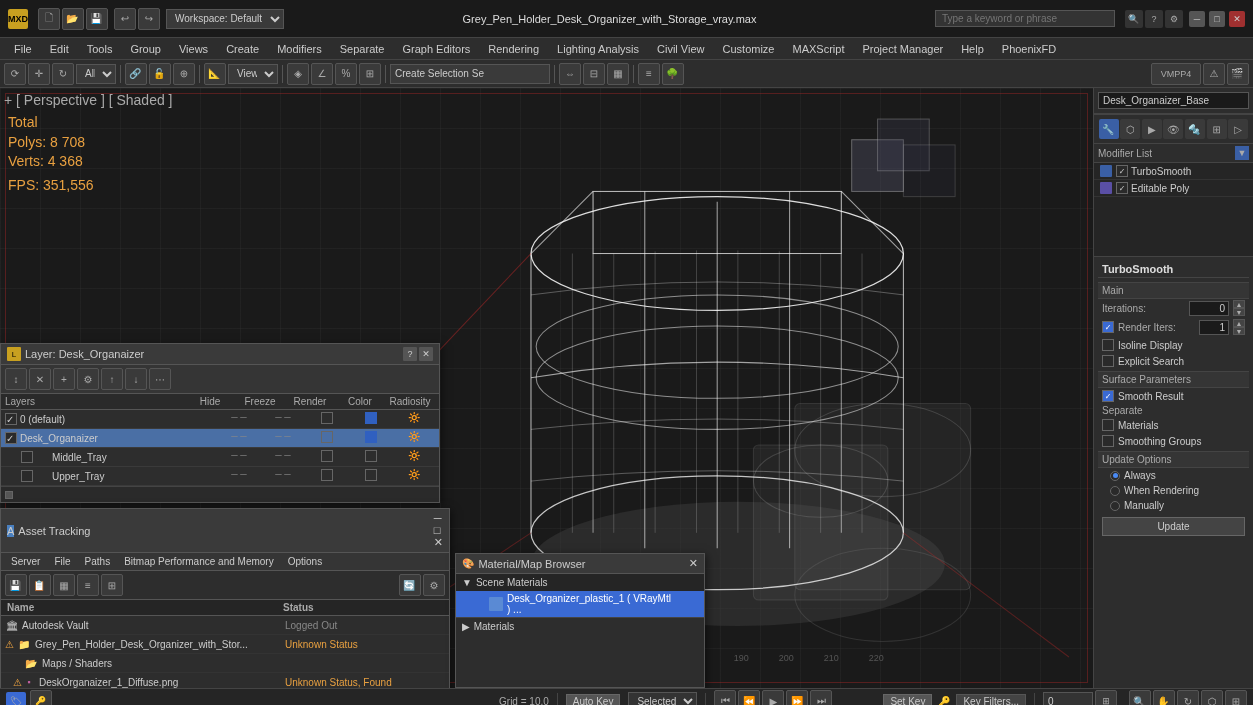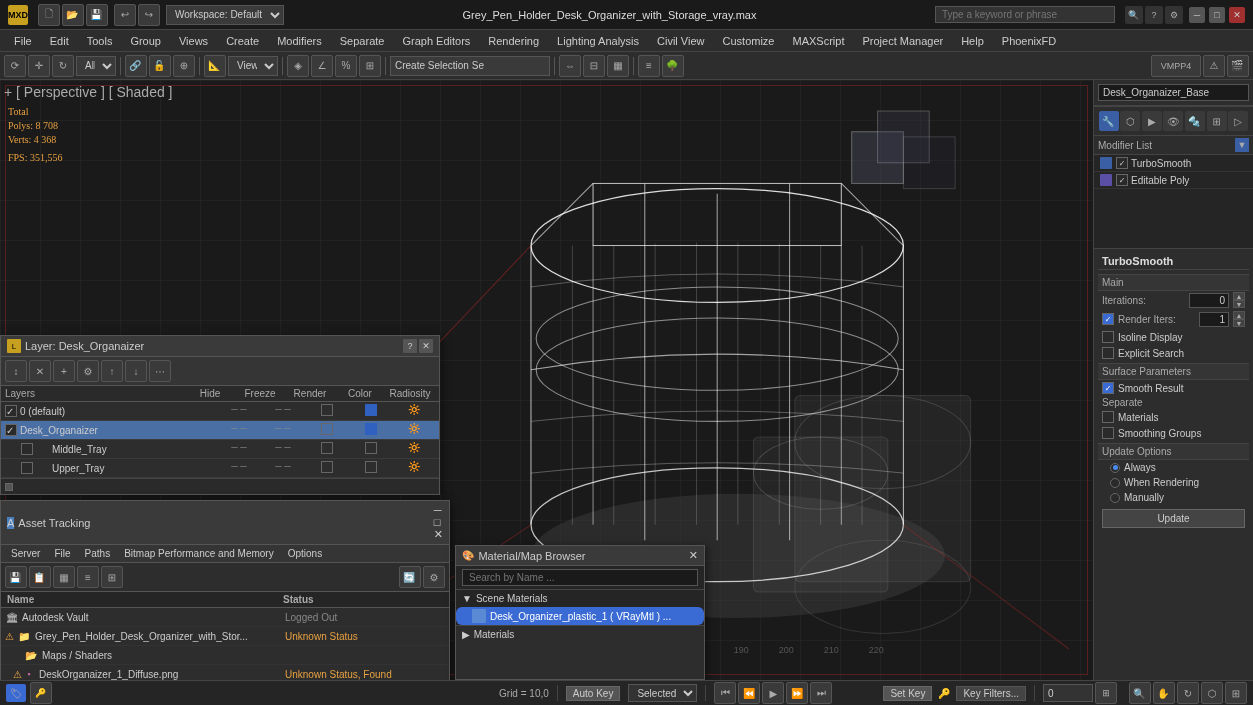--- a/index.html
+++ b/index.html
@@ -1,20 +1,20 @@
 <!DOCTYPE html>
 <html><head>
   <meta charset="utf-8">
   <style>
     * { box-sizing: border-box; margin: 0; padding: 0; }
     body { width: 1253px; height: 705px; overflow: hidden; background: #2a2a2a; font-family: 'Segoe UI', Arial, sans-serif; font-size: 11px; color: #ccc; }
 
     
     #title-bar {
-      display: flex; align-items: center; height: 30px; background: #1a1a1a;
+      display: flex; align-items: center; height: 38px; background: #1a1a1a;
       border-bottom: 1px solid #444; padding: 0 8px; gap: 6px;
     }
     #title-bar .app-icon { width: 20px; height: 20px; background: #c8a020; border-radius: 2px; display: flex; align-items: center; justify-content: center; font-weight: bold; font-size: 9px; color: #000; flex-shrink: 0; }
     #title-bar .window-controls { margin-left: auto; display: flex; gap: 4px; }
     #title-bar .win-btn { width: 16px; height: 16px; background: #555; border-radius: 2px; cursor: pointer; display: flex; align-items: center; justify-content: center; font-size: 9px; color: #ccc; }
     #title-bar .title-text { font-size: 11px; color: #ddd; flex: 1; text-align: center; }
     #title-bar .search-box { background: #333; border: 1px solid #555; color: #aaa; padding: 2px 6px; width: 180px; font-size: 10px; }
     #title-bar .quick-icons { display: flex; gap: 2px; margin-left: 4px; }
     #title-bar .quick-icon { width: 18px; height: 18px; background: #333; border-radius: 2px; display: flex; align-items: center; justify-content: center; font-size: 9px; color: #aaa; cursor: pointer; }
 
@@ -30,21 +30,21 @@
       display: flex; align-items: center; height: 28px; background: #2d2d2d;
       border-bottom: 1px solid #444; padding: 0 4px; gap: 2px;
     }
     .tb-btn { width: 22px; height: 22px; background: #3a3a3a; border: 1px solid #555; border-radius: 2px; cursor: pointer; display: flex; align-items: center; justify-content: center; font-size: 10px; color: #aaa; }
     .tb-sep { width: 1px; height: 18px; background: #555; margin: 0 2px; }
     .tb-dropdown { background: #3a3a3a; border: 1px solid #555; color: #ccc; padding: 1px 4px; font-size: 10px; height: 20px; cursor: pointer; }
 
     
     #main-content { display: flex; width: 1253px; height: calc(705px - 80px - 25px); }
     #viewport-label { position: absolute; top: 4px; left: 4px; font-size: 14px; color: #aaa; z-index: 2; }
-    #stats { position: absolute; top: 25px; left: 8px; font-size: 10px; color: #e8a040; z-index: 2; line-height: 1.4; font-family: Liberation Serif, serif; }
+    #stats { position: absolute; top: 25px; left: 8px; font-size: 14px; color: #e8a040; z-index: 2; line-height: 1.4; }
 
     
     #layer-panel {
       position: absolute; top: 255px; left: 0; width: 440px; background: #2d2d2d;
       border: 1px solid #555; z-index: 10; box-shadow: 2px 2px 8px rgba(0,0,0,0.5);
     }
     #layer-panel-header { background: #3a3a3a; padding: 3px 6px; display: flex; align-items: center; gap: 4px; border-bottom: 1px solid #555; }
     #layer-panel-header .panel-icon { width: 14px; height: 14px; background: #c8a020; border-radius: 1px; font-size: 8px; display: flex; align-items: center; justify-content: center; color: #000; }
     #layer-panel-header .panel-title { flex: 1; font-size: 11px; color: #ccc; }
     #layer-panel-header .panel-btns { display: flex; gap: 2px; }
@@ -116,21 +116,21 @@
     #mat-browser {
       position: absolute; bottom: 0; left: 455px; width: 250px; height: 135px;
       background: #2d2d2d; border: 1px solid #555; z-index: 20; box-shadow: 2px 2px 8px rgba(0,0,0,0.5);
     }
     #mat-browser-header { background: #3a3a3a; padding: 3px 6px; display: flex; align-items: center; gap: 4px; border-bottom: 1px solid #555; }
     #mat-browser-header .panel-title { flex: 1; font-size: 11px; color: #ccc; }
     #mat-search { padding: 3px 6px; background: #252525; border-bottom: 1px solid #444; }
     #mat-search input { width: 100%; background: #1a1a1a; border: 1px solid #555; color: #aaa; padding: 2px 6px; font-size: 10px; }
     .mat-section { background: #252525; border-bottom: 1px solid #444; }
     .mat-section-header { display: flex; align-items: center; padding: 3px 6px; font-size: 10px; color: #ccc; cursor: pointer; gap: 4px; }
-    .mat-item { display: flex; align-items: center; padding: 2px 16px; font-size: 10px; background: #3a6ad4; color: #fff; gap: 4px; border-radius: 6px; }
+    .mat-item { display: flex; align-items: center; padding: 2px 33px; font-size: 10px; background: #3a6ad4; color: #fff; gap: 4px; }
     .mat-item-icon { width: 14px; height: 14px; background: #5a8ad4; border-radius: 1px; flex-shrink: 0; }
     .mat-section-header2 { display: flex; align-items: center; padding: 3px 6px; font-size: 10px; color: #ccc; cursor: pointer; gap: 4px; background: #2d2d2d; }
 
     
     #status-bar {
       display: flex; align-items: center; height: 25px; background: #252525;
       border-top: 1px solid #444; padding: 0 6px; gap: 8px; font-size: 10px; color: #aaa;
     }
     .status-sep { width: 1px; height: 16px; background: #444; }
     .status-key-icon { width: 16px; height: 16px; display: flex; align-items: center; justify-content: center; font-size: 10px; color: #888; }
@@ -473,23 +473,20 @@
       </div>
 
       <div id="mat-browser">
         <div id="mat-browser-header">
           <div style="font-size:10px;color:#aaa;">🎨</div>
           <div class="panel-title">Material/Map Browser</div>
           <div class="panel-btns">
             <div class="panel-btn">✕</div>
           </div>
         </div>
-        <div id="mat-search">
-          <input type="text" style="width: 100%; background: rgb(26, 26, 26); border: 1px solid rgb(85, 85, 85); color: rgb(170, 170, 170); padding: 2px 6px; font-size: 10px;" placeholder="Search by Name ...">
-        </div>
         <div class="mat-section">
           <div class="mat-section-header">
             <span>▼</span>
             <span>Scene Materials</span>
           </div>
           <div class="mat-item">
             <div class="mat-item-icon"></div>
             <span>Desk_Organizer_plastic_1 ( VRayMtl ) ...</span>
           </div>
         </div>

